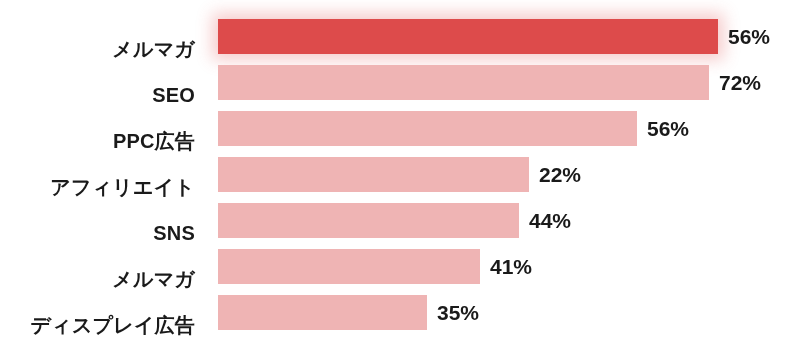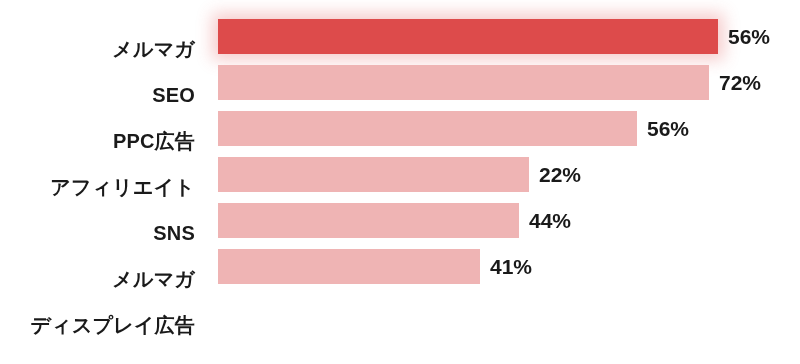--- a/index.html
+++ b/index.html
@@ -133,16 +133,20 @@
     <div class="row">
       <div class="cat-label">メルマガ</div>
       <div class="bar-area">
         <div class="bar" style="width: 262px; background: rgb(239, 180, 180);"></div>
         <div class="value-label">41%</div>
       </div>
     </div>
 
     <div class="row">
       <div class="cat-label">ディスプレイ広告</div>
+      <div class="bar-area">
+        <div class="bar" style="width: 209px; background: rgb(239, 180, 180);"></div>
+        <div class="value-label">35%</div>
+      </div>
     </div>
 
   </div>
 </div>
 
 </body></html>

